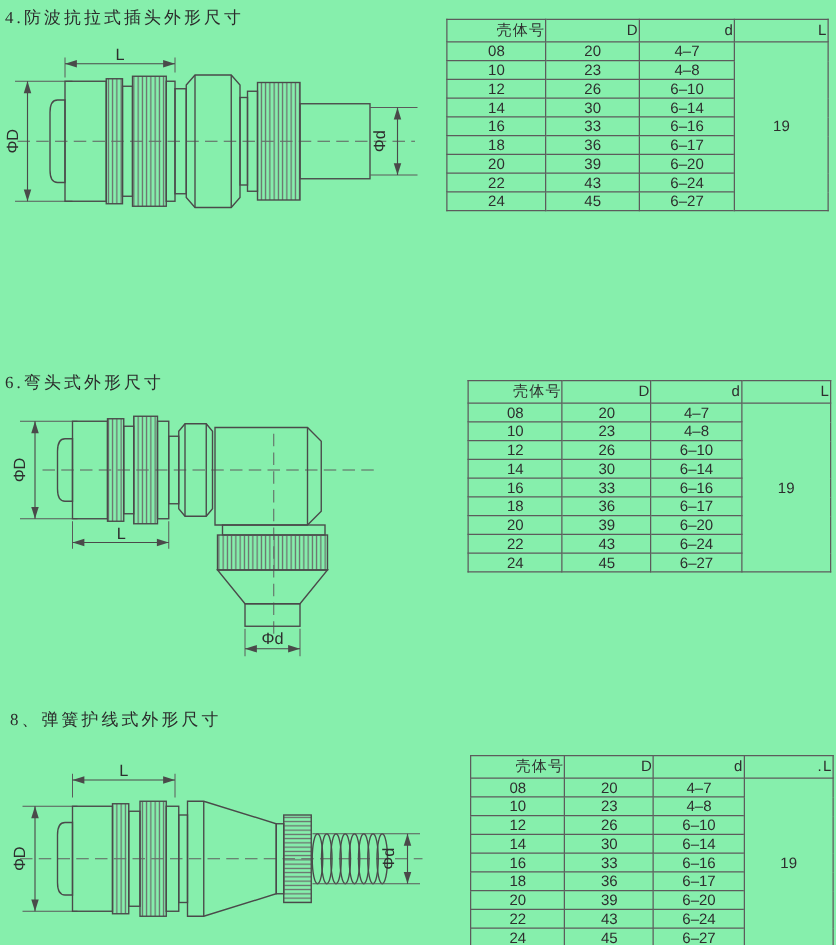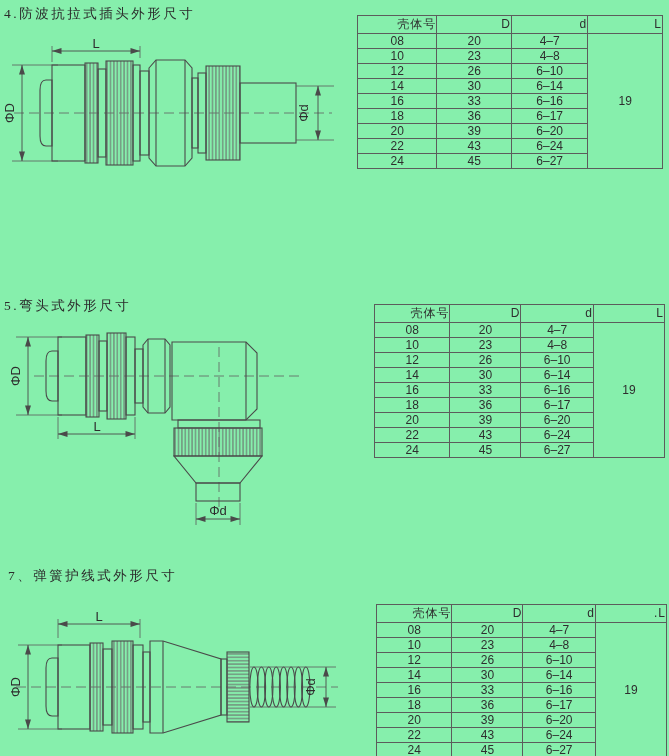--- a/index.html
+++ b/index.html
@@ -131,21 +131,21 @@
           <td>6–24</td>
         </tr>
         <tr>
           <td>24</td>
           <td>45</td>
           <td>6–27</td>
         </tr>
       </tbody>
   </table>
 
-  <div class="sec-title" style="left:4px;top:297px;">5.弯头式外形尺寸</div>
+  <div class="sec-title" style="left:4px;top:297px;">6.弯头式外形尺寸</div>
 
   <svg class="drawing" style="left:0;top:325px;" width="340" height="215" viewBox="0 0 340 215">
     <defs>
       <marker id="m2" markerWidth="11" markerHeight="8" refX="10" refY="4" orient="auto-start-reverse" markerUnits="userSpaceOnUse">
         <path d="M0.5,1 L10,4 L0.5,7 Z" fill="#4a4a4a"></path>
       </marker>
       <pattern id="pv2" width="3.4" height="8" patternUnits="userSpaceOnUse">
         <line x1="1.7" y1="0" x2="1.7" y2="8" stroke="#6a6a6a" stroke-width="1"></line>
       </pattern>
     </defs>
@@ -249,21 +249,21 @@
           <td>6–24</td>
         </tr>
         <tr>
           <td>24</td>
           <td>45</td>
           <td>6–27</td>
         </tr>
       </tbody>
   </table>
 
-  <div class="sec-title" style="left:8px;top:567px;">7、弹簧护线式外形尺寸</div>
+  <div class="sec-title" style="left:8px;top:567px;">8、弹簧护线式外形尺寸</div>
 
   <svg class="drawing" style="left:0;top:608px;" width="360" height="146" viewBox="0 0 360 146">
     <defs>
       <marker id="m3" markerWidth="11" markerHeight="8" refX="10" refY="4" orient="auto-start-reverse" markerUnits="userSpaceOnUse">
         <path d="M0.5,1 L10,4 L0.5,7 Z" fill="#4a4a4a"></path>
       </marker>
       <pattern id="pv3" width="3.4" height="8" patternUnits="userSpaceOnUse">
         <line x1="1.7" y1="0" x2="1.7" y2="8" stroke="#6a6a6a" stroke-width="1"></line>
       </pattern>
       <pattern id="ph3" width="8" height="3.4" patternUnits="userSpaceOnUse">

